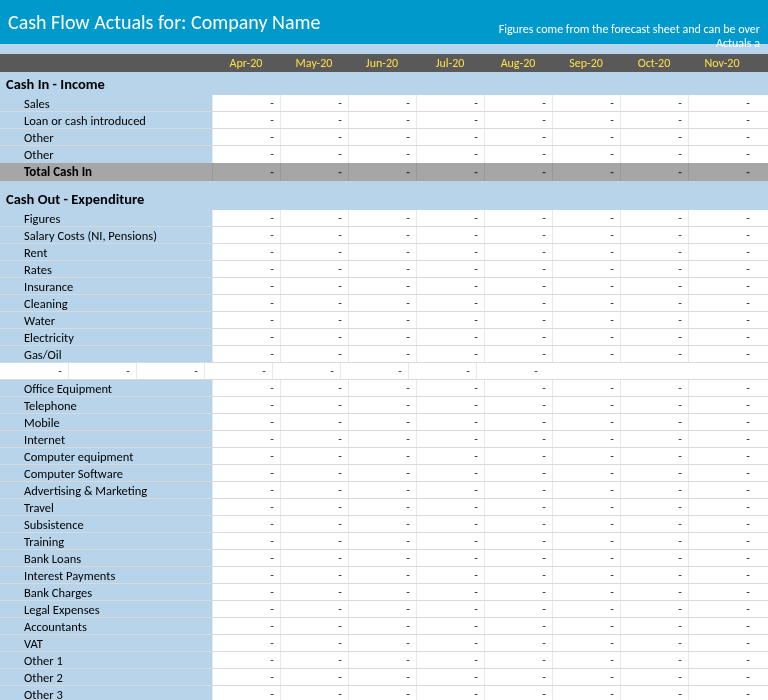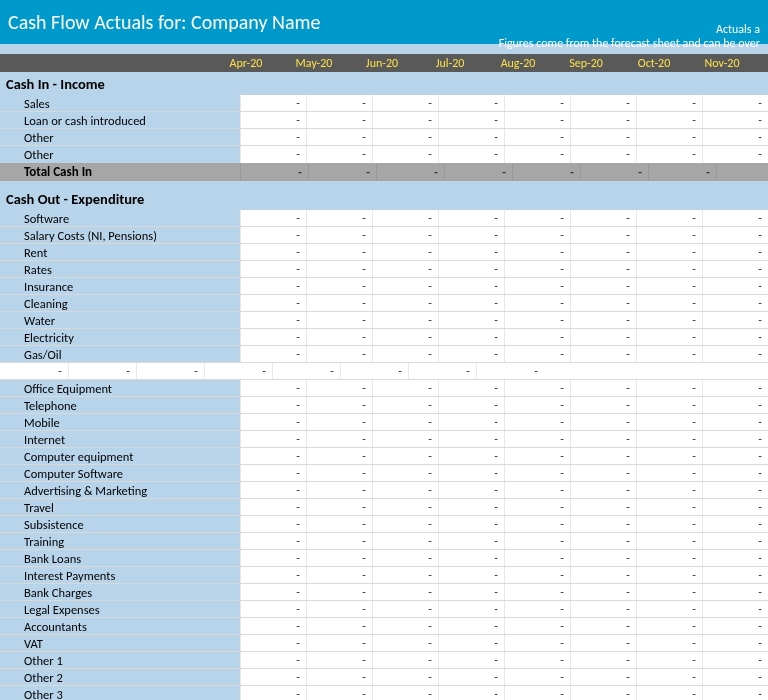--- a/index.html
+++ b/index.html
@@ -9,38 +9,38 @@
 .banner-right { font-size: 12px; text-align: right; margin-top: 2px; }
 .spacer-blue { background: #b8d4ea; height: 10px; }
 .header-row { background: #595959; color: #fde047; height: 18px; display: flex; }
 .label-col { width: 212px; flex-shrink: 0; }
 .header-row .label-col { background: #595959; }
 .month-col { width: 68px; text-align: center; font-size: 12px; }
 .header-row .month-col { line-height: 18px; }
 .section-title { background: #b8d4ea; font-weight: bold; font-size: 14.5px; padding: 3px 12px 2px 6px; }
 .row { display: flex; height: 17px; border-bottom: 1px solid #d9d9d9; }
 .row.last { border-bottom: none; }
-.row-label { width: 240px; background: #b8d4ea; padding-left: 24px; font-size: 12.5px; line-height: 17px; flex-shrink: 0; }
+.row-label { width: 212px; background: #b8d4ea; padding-left: 24px; font-size: 12.5px; line-height: 17px; flex-shrink: 0; }
 .cell { width: 68px; text-align: right; padding-right: 6px; font-size: 12px; line-height: 17px; color: #333; border-left: 1px solid #e8e8e8; }
 .cell:first-child { border-left: none; }
 .total-row { background: #a6a6a6; display: flex; height: 18px; font-weight: bold; }
 .total-row .row-label { background: #a6a6a6; font-weight: bold; font-size: 13px; line-height: 18px; }
 .total-row .cell { line-height: 18px; border-left: 1px solid #999; }
 .gap { background: #b8d4ea; height: 6px; }
 </style>
 </head>
 <body>
 
 <div class="banner">
   <div class="banner-left">
     <span>Cash Flow Actuals for:  </span><span>Company Name</span>
   </div>
   <div class="banner-right">
+    <div>Figures come from the forecast sheet and can be over</div>
     <div>Actuals a</div>
-    <div>Figures come from the forecast sheet and can be over</div>
   </div>
 </div>
 
 <div class="spacer-blue"></div>
 
 <div class="header-row">
   <div class="label-col"></div>
   <div id="month-headers" style="display:flex">
       <div class="month-col">Apr-20</div>
       <div class="month-col">May-20</div>
@@ -111,21 +111,21 @@
       <div class="cell">-</div>
       <div class="cell">-</div>
       <div class="cell">-</div>
     </div>
 </div>
 
 <div class="gap"></div>
 <div class="section-title">Cash Out - Expenditure</div>
 <div id="cash-out-rows">
     <div class="row">
-      <div class="row-label">Software</div>
+      <div class="row-label">Figures</div>
       <div class="cell">-</div>
       <div class="cell">-</div>
       <div class="cell">-</div>
       <div class="cell">-</div>
       <div class="cell">-</div>
       <div class="cell">-</div>
       <div class="cell">-</div>
       <div class="cell">-</div>
     </div>
     <div class="row">

